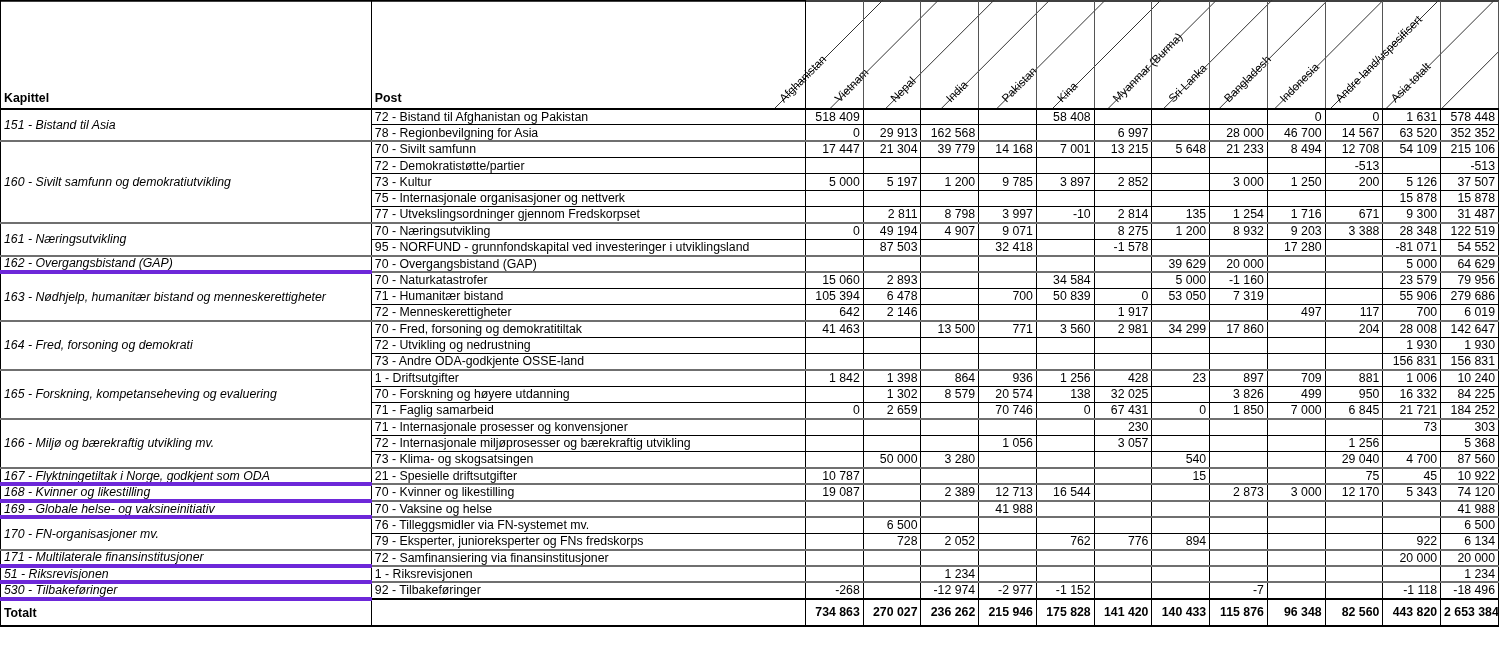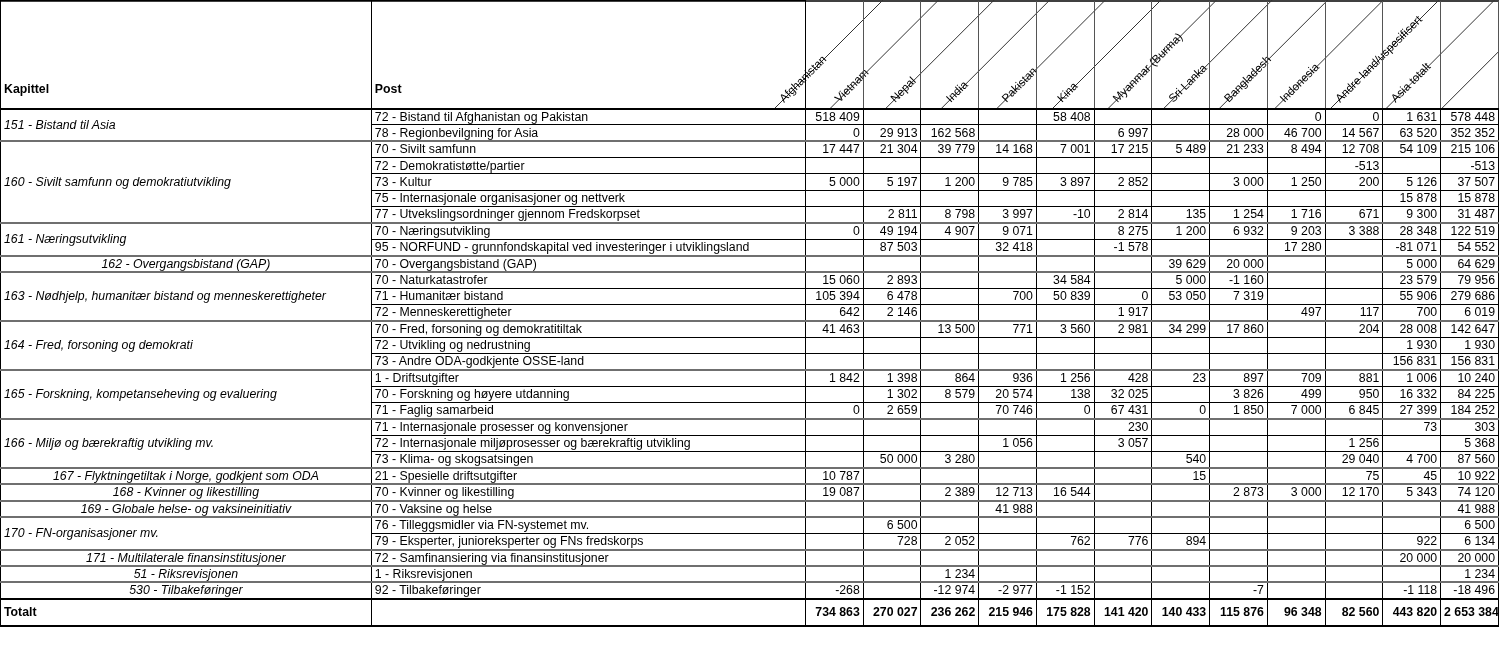--- a/index.html
+++ b/index.html
@@ -60,21 +60,21 @@
     overflow: hidden;
     white-space: nowrap;
     font-weight: normal;
     vertical-align: middle;
   }
 
   
   tr.head-row td {
     height: 108px;
     vertical-align: bottom;
-    padding-bottom: 12px;
+    padding-bottom: 3px;
     font-weight: bold;
     border-top: 1px solid #000;
     border-bottom: 2px solid #000;
   }
   tr.head-row td.num-head {
     border-left: 1px solid #555;
     border-right: 1px solid #555;
     border-bottom: 2px solid #000;
     border-top: none;
   }
@@ -85,21 +85,21 @@
 
   
   tr.group-start > td { border-top: 2px solid #6f6f6f; }
 
   
   td.kapcell {
     vertical-align: top;
     border-bottom: none;
     font-style: italic;
   }
-  td.kapcell.last { border-bottom: 1px solid #6d28d9; text-align: center; }
+  td.kapcell.last { border-bottom: 4px solid #6d28d9; }
 
   tr.total-row td {
     font-weight: bold;
     border-top: 2px solid #000;
     border-bottom: 2px solid #000;
     height: 27px;
   }
   tr.total-row td.kap { font-weight: bold; }
 
   
@@ -213,22 +213,22 @@
           <td class="num">352 352</td>
         </tr>
         <tr class="group-start">
           <td class="kap kapcell" rowspan="5">160 - Sivilt samfunn og demokratiutvikling</td>
           <td class="post">70 - Sivilt samfunn</td>
           <td class="num">17 447</td>
           <td class="num">21 304</td>
           <td class="num">39 779</td>
           <td class="num">14 168</td>
           <td class="num">7 001</td>
-          <td class="num">17 215</td>
-          <td class="num">5 489</td>
+          <td class="num">13 215</td>
+          <td class="num">5 648</td>
           <td class="num">21 233</td>
           <td class="num">8 494</td>
           <td class="num">12 708</td>
           <td class="num">54 109</td>
           <td class="num">215 106</td>
         </tr>
         <tr class="sub-row">
           <td class="post">72 - Demokratistøtte/partier</td>
           <td class="num"></td>
           <td class="num"></td>
@@ -291,21 +291,21 @@
         <tr class="group-start">
           <td class="kap kapcell" rowspan="2">161 - Næringsutvikling</td>
           <td class="post">70 - Næringsutvikling</td>
           <td class="num">0</td>
           <td class="num">49 194</td>
           <td class="num">4 907</td>
           <td class="num">9 071</td>
           <td class="num"></td>
           <td class="num">8 275</td>
           <td class="num">1 200</td>
-          <td class="num">6 932</td>
+          <td class="num">8 932</td>
           <td class="num">9 203</td>
           <td class="num">3 388</td>
           <td class="num">28 348</td>
           <td class="num">122 519</td>
         </tr>
         <tr class="sub-row">
           <td class="post">95 - NORFUND - grunnfondskapital ved investeringer i utviklingsland</td>
           <td class="num"></td>
           <td class="num">87 503</td>
           <td class="num"></td>
@@ -463,21 +463,21 @@
           <td class="num">0</td>
           <td class="num">2 659</td>
           <td class="num"></td>
           <td class="num">70 746</td>
           <td class="num">0</td>
           <td class="num">67 431</td>
           <td class="num">0</td>
           <td class="num">1 850</td>
           <td class="num">7 000</td>
           <td class="num">6 845</td>
-          <td class="num">27 399</td>
+          <td class="num">21 721</td>
           <td class="num">184 252</td>
         </tr>
         <tr class="group-start">
           <td class="kap kapcell" rowspan="3">166 - Miljø og bærekraftig utvikling mv.</td>
           <td class="post">71 - Internasjonale prosesser og konvensjoner</td>
           <td class="num"></td>
           <td class="num"></td>
           <td class="num"></td>
           <td class="num"></td>
           <td class="num"></td>

